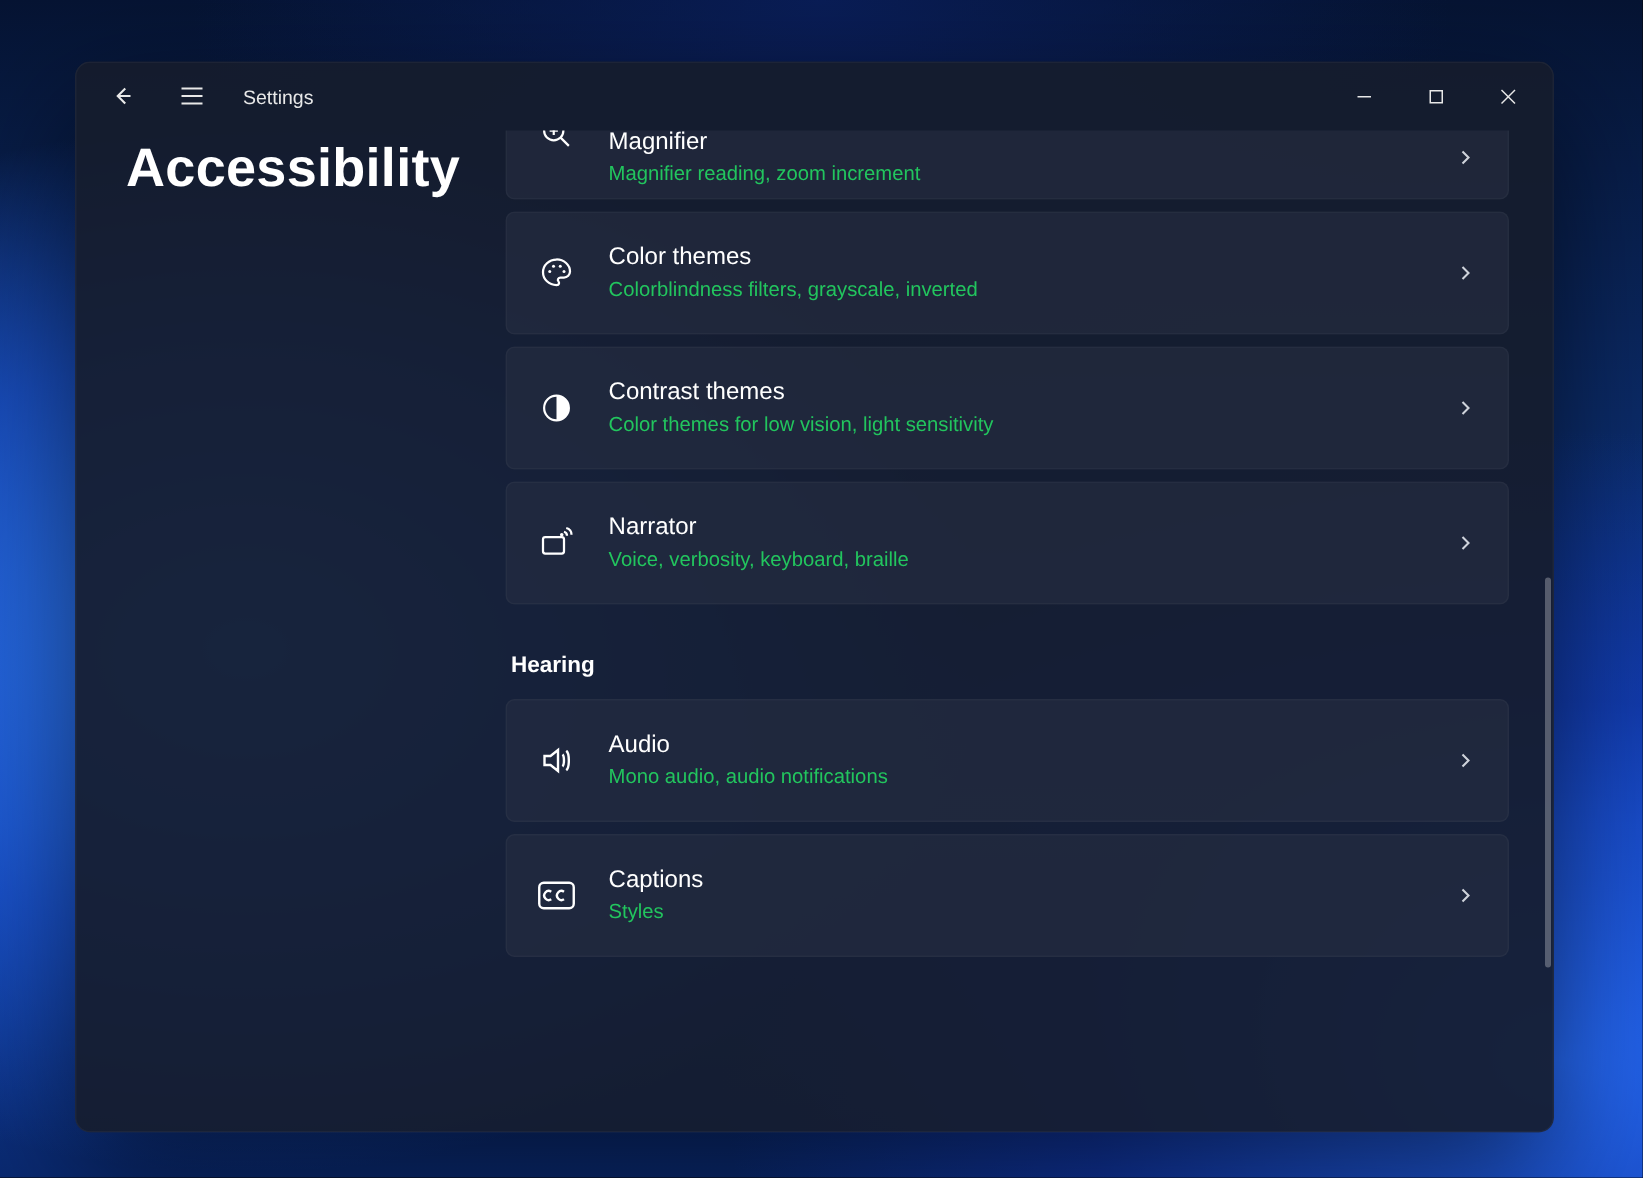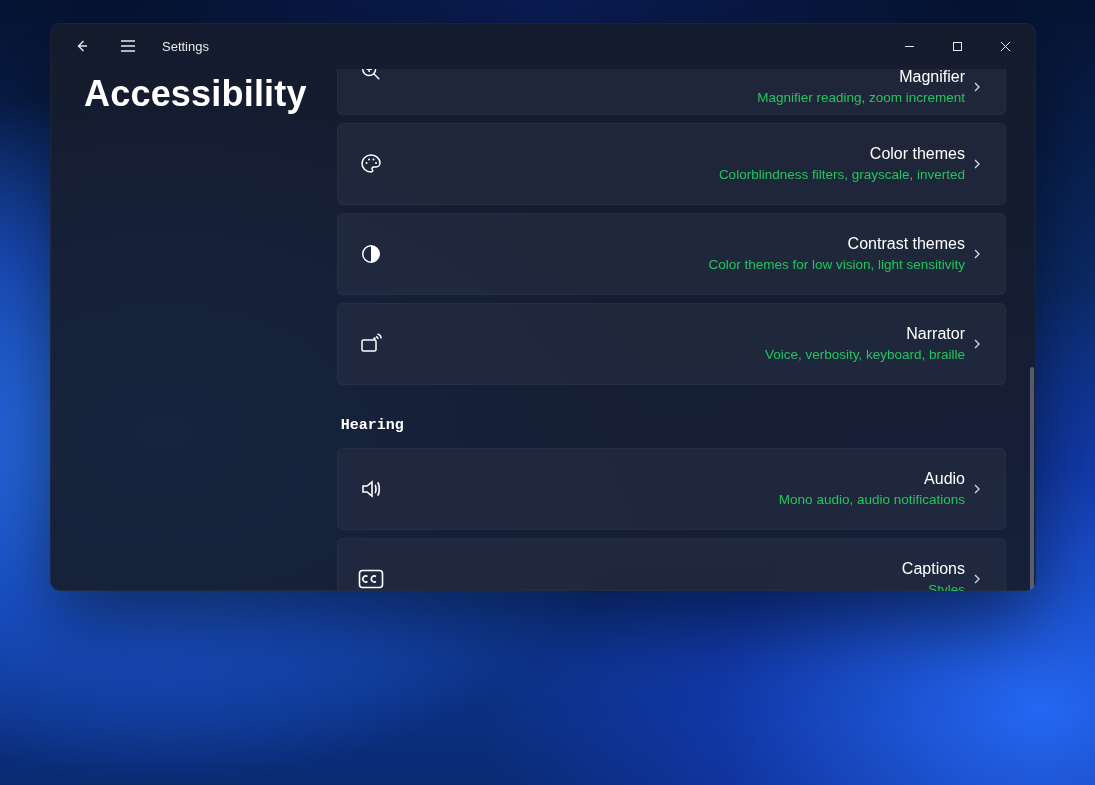--- a/index.html
+++ b/index.html
@@ -20,23 +20,23 @@
       radial-gradient(ellipse 700px 500px at 15% 55%, rgba(50,130,255,0.95), rgba(30,90,220,0.7) 40%, transparent 70%),
       radial-gradient(ellipse 800px 600px at 95% 90%, rgba(40,110,255,0.9), rgba(20,60,190,0.6) 40%, transparent 70%),
       radial-gradient(ellipse 600px 400px at 50% 0%, rgba(10,30,90,0.9), transparent 70%),
       linear-gradient(180deg, #061433 0%, #0b2a66 35%, #0f3ea0 70%, #0a2a72 100%);
   }
 
   
   .window {
     position: absolute;
     left: 50px;
-    top: 23px;
+    top: 41px;
     width: 986px;
-    height: 568px;
+    height: 714px;
     border-radius: 10px;
     background: rgba(22, 28, 44, 0.92);
     box-shadow: 0 30px 80px rgba(0,0,0,0.55), 0 0 0 1px rgba(255,255,255,0.04) inset;
     overflow: hidden;
     display: flex;
     flex-direction: column;
     color: #ffffff;
   }
 
   .titlebar {
@@ -92,21 +92,20 @@
     left: 30px;
     right: 30px;
     top: -10px;
   }
 
   .section-header {
     font-size: 15px;
     font-weight: 600;
     color: #ffffff;
     margin: 32px 4px 14px 4px;
-    font-family: Liberation Mono, monospace;
   }
 
   .card {
     background: rgba(40, 48, 68, 0.55);
     border: 1px solid rgba(255,255,255,0.03);
     border-radius: 6px;
     height: 82px;
     margin-bottom: 8px;
     display: flex;
     align-items: center;
@@ -120,21 +119,20 @@
     width: 34px;
     display:flex; align-items:center; justify-content:center;
     color: #ffffff;
     flex: 0 0 auto;
   }
   .card .text-col {
     flex: 1;
     margin-left: 18px;
     display:flex; flex-direction:column;
     line-height: 1.3;
-    text-align: right;
   }
   .card .t-title { font-size: 16px; font-weight: 400; color: #ffffff; }
   .card .t-sub   { font-size: 13.5px; color: #22c55e; margin-top: 1px; }
   .card .chev {
     flex: 0 0 auto;
     color: #cfd3db;
     width: 24px; height:24px;
     display:flex; align-items:center; justify-content:center;
   }
 

